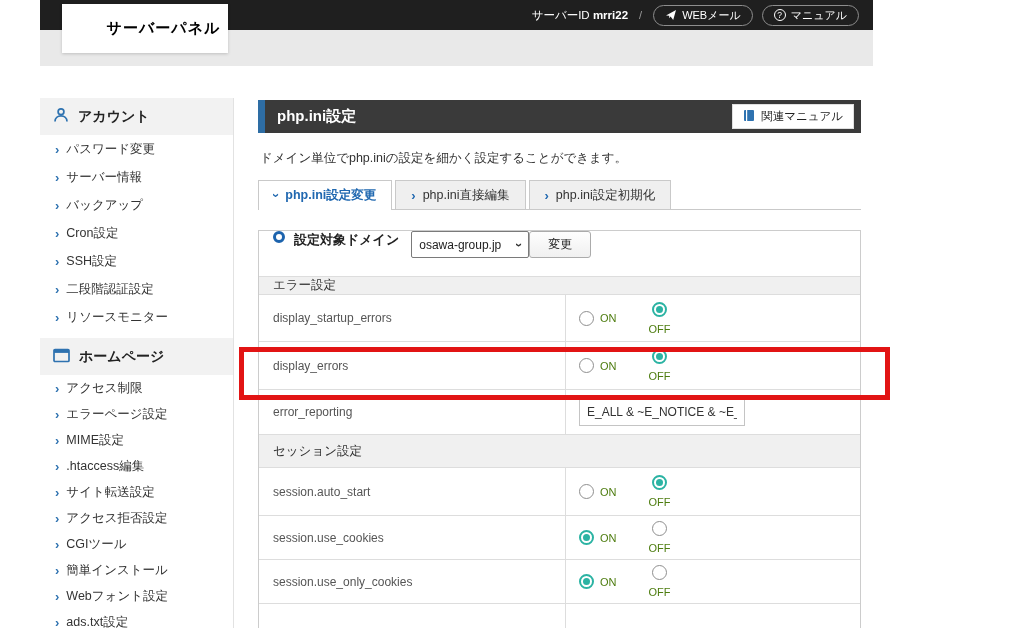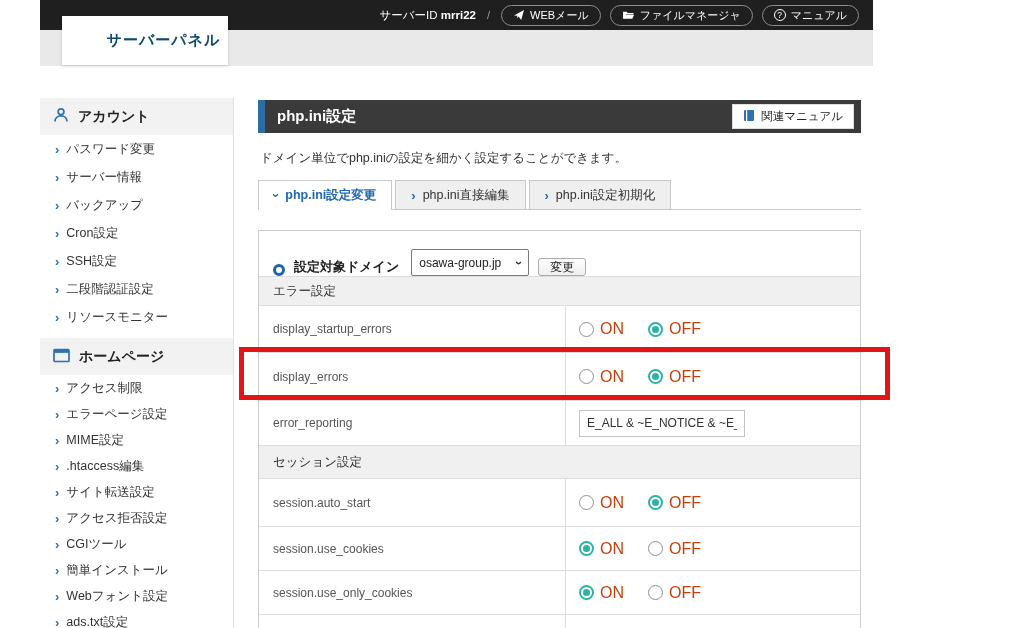--- a/index.html
+++ b/index.html
@@ -11,23 +11,23 @@
             display:flex; align-items:center; justify-content:flex-end; padding-right:14px; gap:9px;text-align:center; }
   .srvid { color:#fff; font-size:11.5px; white-space:nowrap; }
   .srvid b { font-weight:bold; }
   .hsep { color:#9a9a9a; font-size:11px; margin:0 2px; }
   .pill { display:flex; align-items:center; gap:5px; height:21px; padding:0 11px; border:1px solid #8d8d8d;
           border-radius:11px; color:#fff; font-size:11px; white-space:nowrap; cursor:pointer; background:transparent; }
   .pill svg { display:block; }
   .qcirc { width:12px; height:12px; border:1px solid #fff; border-radius:50%; display:flex;
            align-items:center; justify-content:center; font-size:8.5px; color:#fff; line-height:1; }
   .graystrip { position:absolute; left:40px; top:30px; width:833px; height:36px; background:#e9e9e9; }
-  .logo { position:absolute; left:62px; top:16px; width:166px; height:49px; background:#fff;
+  .logo { position:absolute; left:62px; top:4px; width:166px; height:49px; background:#fff;
           box-shadow:0 1px 3px rgba(0,0,0,.18); z-index:3; display:flex; align-items:center; justify-content:center;
-          font-size:15px; font-weight:bold; letter-spacing:1px; color:#0c4a6e; cursor:pointer;padding-left:37px; }
+          font-size:15px; font-weight:bold; letter-spacing:1px; color:#000000; cursor:pointer;padding-left:37px; }
 
   
   .sidebar { position:absolute; left:40px; top:98px; width:194px; height:530px; background:#fff;
              border-right:1px solid #e2e2e2; }
   .sb-header { height:37px; background:#f2f2f2; display:flex; align-items:center; padding-left:13px; gap:9px;
                font-size:14px; font-weight:bold; color:#222; }
   .sb-header.second { margin-top:7px; }
   .sb-item { display:flex; align-items:center; padding-left:15px; font-size:12.5px; color:#333; cursor:pointer; }
   .sb-item .arr { color:#2e72b0; font-weight:bold; font-size:13px; margin-right:7px; line-height:1; }
   .sb-item.h28 { height:28px; }
@@ -48,41 +48,41 @@
          position:relative;justify-content:center; }
   .tab.active { background:#fff; color:#2068b0; font-weight:bold; }
   .tab.active::after { content:''; position:absolute; left:0; right:0; bottom:-1px; height:1px; background:#fff; }
   .chev { color:#2068b0; font-weight:bold; font-size:13px; line-height:1; }
   .rot90 { display:inline-block; transform:rotate(90deg); }
 
   
   .stable { margin-top:20px; border:1px solid #ccc; background:#fff; }
   .row { display:flex; align-items:stretch; border-top:1px solid #ddd; }
   .row:first-child { border-top:none; }
-  .row-domain { height:45px; display:flex; align-items:flex-end; padding-left:14px; }
+  .row-domain { height:45px; display:flex; align-items:flex-start; padding-left:14px; }
   .bullet { width:12px; height:12px; border:3.5px solid #1c63ad; border-radius:50%; background:#fff; flex:none; }
   .dlabel { font-size:13px; font-weight:bold; color:#222; margin-left:9px; }
   .fselect { margin-left:12px; width:118px; height:27px; border:1px solid #7a7a7a; border-radius:2px; background:#fff;
              display:flex; align-items:center; justify-content:space-between; padding:0 7px; font-size:12px;
              color:#222; cursor:pointer;gap:8px; }
   .fselect .chev { color:#333; font-size:12px; }
-  .chgbtn { margin-left:9px; height:18px; padding:0 11px; border:1px solid #ababab; border-radius:3px;
+  .chgbtn { height:27px; padding:0 18px; border:1px solid #ababab; border-radius:3px;
             background:linear-gradient(#fefefe,#f0f0f0); font-size:12px; color:#222; cursor:pointer;
             font-family:inherit; }
   .row-section { background:#f0f0f0; display:flex; align-items:center; padding-left:14px; font-size:12.5px; color:#333; }
   .cell-name { width:307px; flex:none; display:flex; align-items:center; padding-left:14px; font-size:12px;
                color:#555; border-right:1px solid #ddd; }
   .cell-val { flex:1; display:flex; align-items:center; padding-left:13px; }
   .rgroup { display:flex; align-items:center; gap:6px; cursor:pointer; }
-  .rgroup + .rgroup { margin-left:24px; }
+  .rgroup + .rgroup { margin-left:32px;flex-direction:column; }
   .radio { width:15px; height:15px; border:1px solid #8f8f8f; border-radius:50%; background:#fff; position:relative; flex:none; }
   .radio.checked { border:2px solid #2bb3a3; }
   .radio.checked::after { content:''; position:absolute; left:50%; top:50%; width:7px; height:7px;
                           margin:-3.5px 0 0 -3.5px; border-radius:50%; background:#2bb3a3; }
-  .rlabel { font-size:16px; color:#c2410c; }
+  .rlabel { font-size:11px; color:#4d7c0f; }
   .tinput { width:166px; height:27px; border:1px solid #c4c4c4; padding:0 7px; font-size:12px; color:#333;
             font-family:inherit; background:#fff; }
 
   
   .hlbox { position:absolute; left:239px; top:347px; width:651px; height:53px; border:5px solid #e21414;
            z-index:10; pointer-events:none; }
 </style>
 </head>
 <body>
 
@@ -93,29 +93,20 @@
     <span class="hsep">/</span>
     <span class="pill">
       <span>
           <svg width="12" height="12" viewBox="0 0 12 12">
             <path d="M1 6.4 L11 1 L8.2 11 L5.6 7.5 L4.1 9.3 L4.3 6.8 Z" fill="#fff"></path>
           </svg>
         </span>
       <span>WEBメール</span>
     </span>
     <span class="pill">
-      <span>
-          <svg width="13" height="12" viewBox="0 0 13 12">
-            <path d="M1 2.8 h3.6 l1.1 1.3 h5.8 v1.4 H4.2 L2.6 9.8 H1 Z" fill="#fff"></path>
-            <path d="M3.2 6 H12 L10.4 9.8 H1.7 Z" fill="#fff"></path>
-          </svg>
-        </span>
-      <span>ファイルマネージャ</span>
-    </span>
-    <span class="pill">
       <span class="qcirc">?</span>
       <span>マニュアル</span>
     </span>
   </div>
   <div class="graystrip"></div>
   <div class="logo">サーバーパネル</div>
 
   <div class="sidebar">
       <div class="sb-header">
         <span><svg width="16" height="16" viewBox="0 0 16 16">
@@ -234,21 +225,21 @@
       <div class="row row-domain">
         <span class="bullet"></span>
         <span class="dlabel">設定対象ドメイン</span>
         <span class="fselect">
           <span>osawa-group.jp</span>
           <span class="chev rot90">›</span>
         </span>
         <button class="chgbtn">変更</button>
       </div>
 
-    <div class="row row-section" style="height: 29px;">
+    <div class="row row-section" style="height: 18px;">
           <span>エラー設定</span>
         </div>
         <div class="row" style="height: 47px;">
           <div class="cell-name">display_startup_errors</div>
           <div class="cell-val">
             <span class="rgroup">
               <span class="radio"></span>
               <span class="rlabel">ON</span>
             </span>
             <span class="rgroup">

